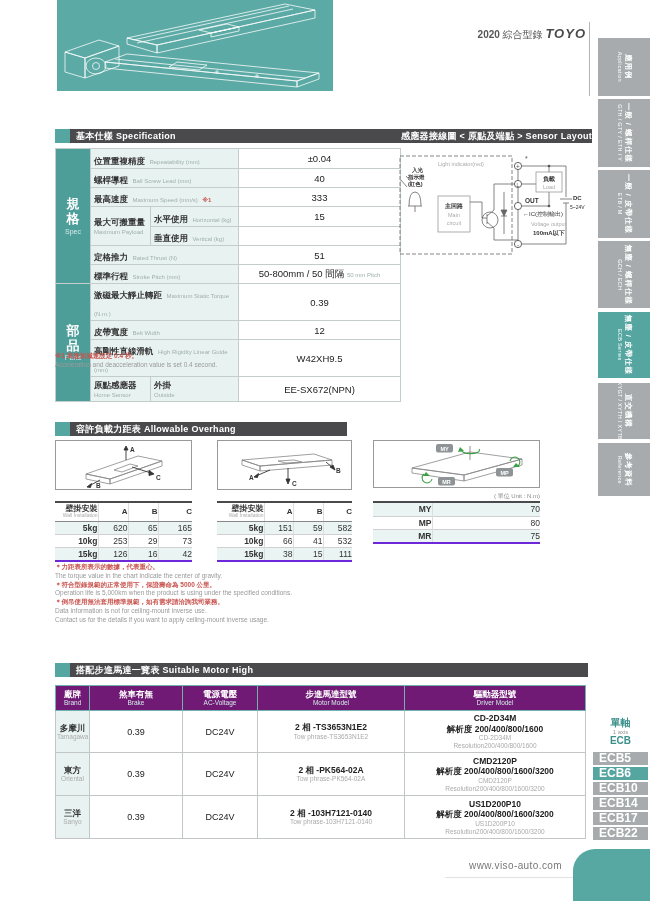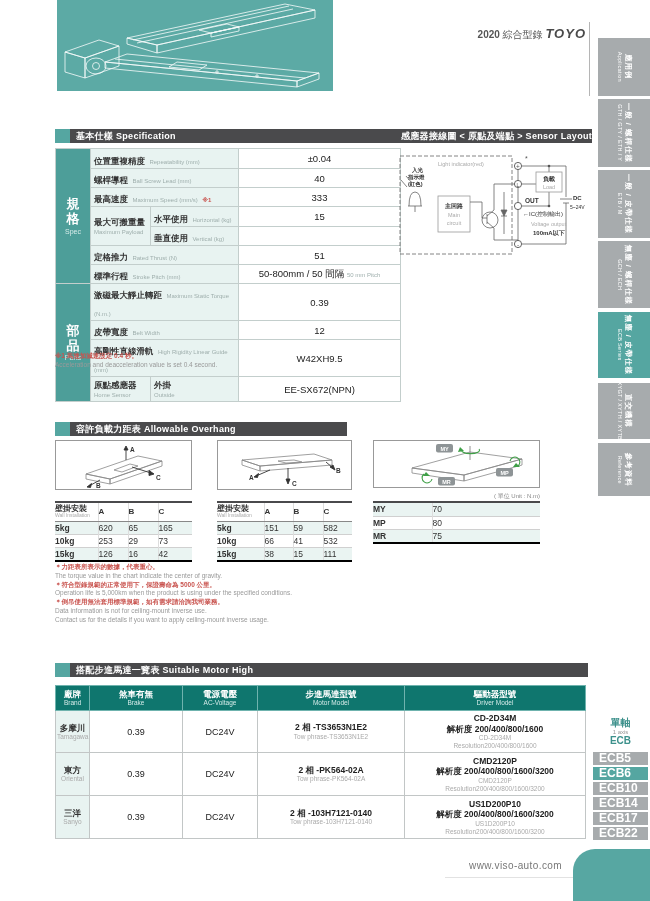--- a/index.html
+++ b/index.html
@@ -27,33 +27,33 @@
   .zh{font-size:8.5px;font-weight:bold;color:#333}
   .en{font-size:6px;color:#9FAFAD;font-weight:normal}
   .note{font-size:6px;color:#C9534E;font-weight:bold}
   .spec .val{background:#fff;text-align:center;font-size:9.5px;color:#222}
   .suffix{font-size:6px;color:#9FAFAD}
   .slash{background-image:linear-gradient(to top right,transparent calc(50% - .5px),#9fb0ae calc(50% - .5px),#9fb0ae calc(50% + .5px),transparent calc(50% + .5px))}
   .fnote-red{font-size:6.5px;color:#C9534E;font-weight:bold;line-height:1.35}
   .fnote-gray{font-size:6.5px;color:#999;line-height:1.35}
   .diagbox{background:#fff;border:1px solid #999;box-sizing:border-box}
   
-  .oh{border-collapse:collapse;table-layout:fixed;text-align:left;border-top:2px solid #4A4A4C;border-bottom:2px solid #000000}
+  .oh{border-collapse:collapse;table-layout:fixed;text-align:right;border-top:2px solid #4A4A4C;border-bottom:2px solid #6d28d9}
   .oh th{background:#fff;border-bottom:1px solid #888;font-weight:bold;padding:1px 0}
   .oh td{border-top:1px solid #d0d0d0;font-size:8.5px;font-weight:bold;color:#333;padding:1px 0}
   .oh td+td,.oh th+th{border-left:1px solid #ddd}
   .oh .hz{font-size:8px;font-weight:bold;display:block;line-height:1.1}
   .oh .he{font-size:5px;color:#aaa;display:block;font-weight:normal;line-height:1.1}
   .oh tr.alt{background:#EAF4F2}
   .oh .colh{font-size:8px}
   .oh .vnum{font-weight:normal;font-size:8.5px}
   .unit{font-size:6px;color:#888;text-align:right}
   
   .mt{border-collapse:collapse;table-layout:fixed;width:530px;text-align:center;border:1px solid #9aa0a0}
-  .mt th{background:#0f766e;border:1px solid #6fb3ae;padding:1px 8px}
+  .mt th{background:#701a75;border:1px solid #6fb3ae;padding:1px 8px}
   .mt th .hz{color:#fff;font-size:8.5px;font-weight:bold;display:block;line-height:1.2}
   .mt th .he{color:#D5EBE9;font-size:6.5px;display:block;font-weight:normal;line-height:1.2}
   .mt td{border:1px solid #c2c6c6;font-size:9px;color:#222}
   .mt .brand{background:#E8F3F1}
   .m-zh{font-size:8.5px;font-weight:bold;color:#333;display:block;line-height:1.2}
   .m-en{font-size:6.5px;color:#aaa;display:block;line-height:1.2}
   .d1{font-size:8.5px;font-weight:bold;display:block;color:#222;line-height:1.25}
   .d2{font-size:6.5px;color:#aaa;display:block;line-height:1.2}
   
   .side-tab{position:absolute;left:598px;width:52px;background:#A7ABAD;display:flex;align-items:center;justify-content:center;cursor:pointer}

